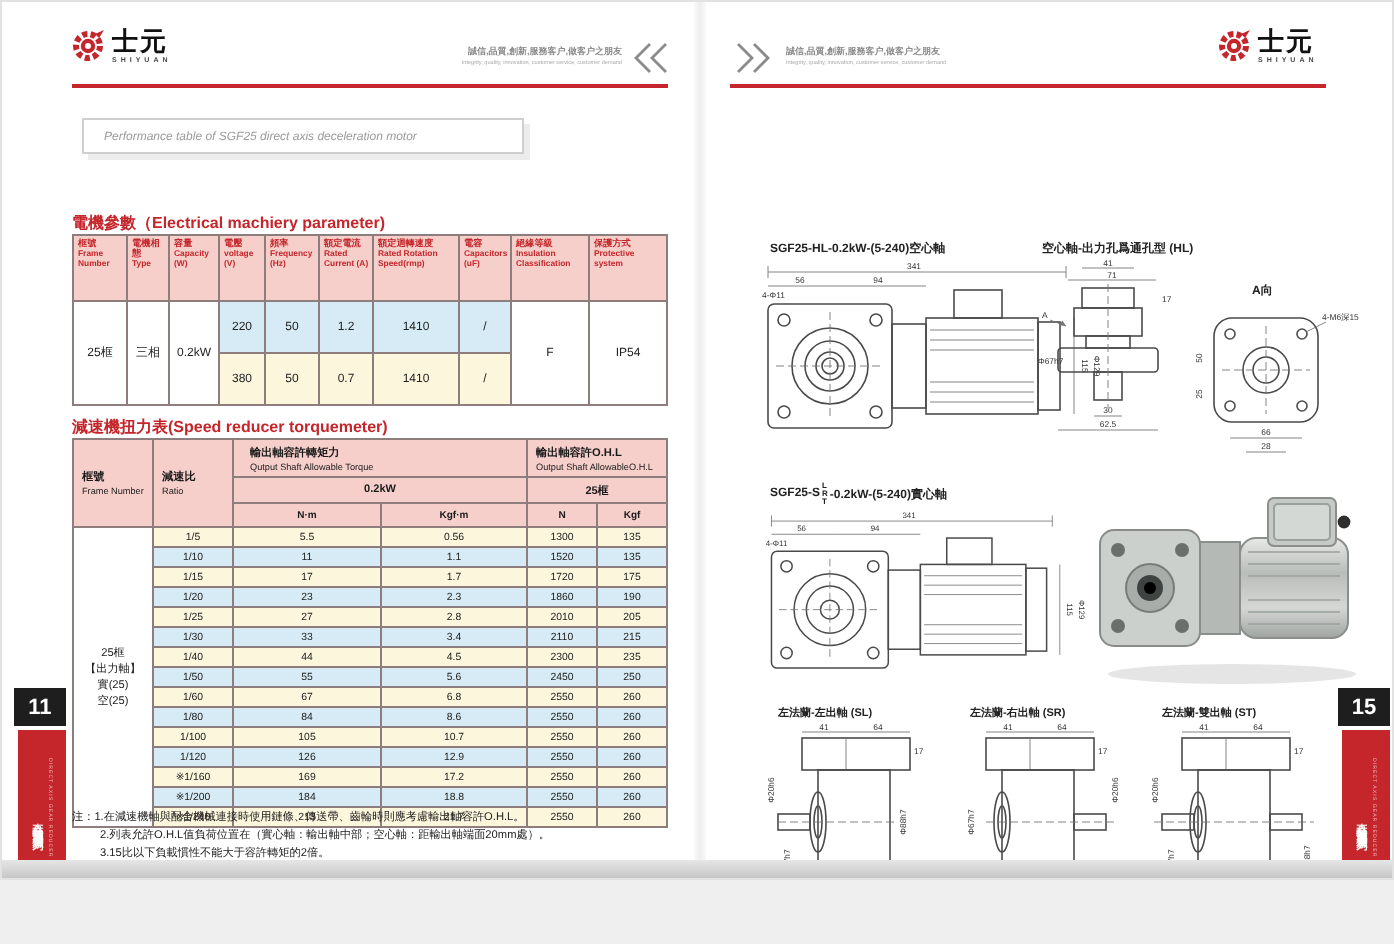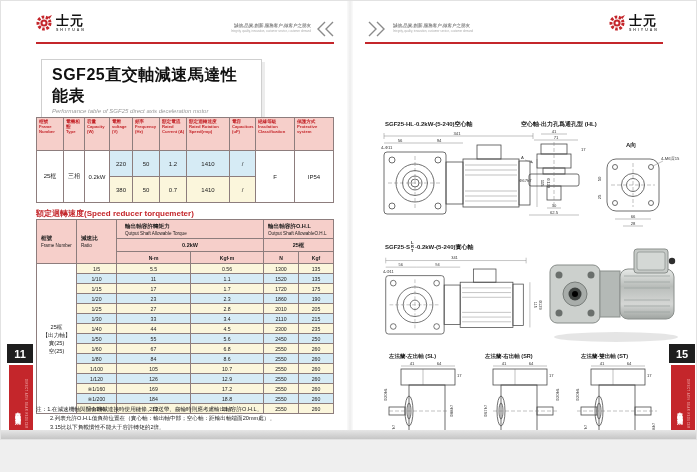--- a/index.html
+++ b/index.html
@@ -101,24 +101,24 @@
     <div class="cn">誠信,品質,創新,服務客户,做客户之朋友</div>
     <div class="en">Integrity, quality, innovation, customer service, customer demand</div>
   </div>
   <svg class="chev" style="left:316px;top:20px;" width="18" height="16" viewBox="0 0 18 16">
     <polyline points="8,1 1,8 8,15" fill="none" stroke="#8a8a8a" stroke-width="1.4"></polyline>
     <polyline points="16,1 9,8 16,15" fill="none" stroke="#8a8a8a" stroke-width="1.4"></polyline>
   </svg>
   <div class="redrule" style="left:35px;top:41px;width:298px;"></div>
 
   <div class="title-box" style="left:40px;top:58px;width:195px;">
-    <div class="cn">SGF25直交軸減速馬達性能表</div>
     <div class="en">Performance table of SGF25 direct axis deceleration motor</div>
   </div>
 
+  <div class="sec-title" style="left:35px;top:105px;">電機參數（Electrical machiery parameter)</div>
 
   <table class="etable">
     <colgroup>
       <col style="width:27px">
         <col style="width:21px">
         <col style="width:25px">
         <col style="width:23px">
       <col style="width:27px">
         <col style="width:27px">
         <col style="width:43px">
@@ -184,21 +184,21 @@
     <tr>
       <td class="cream">380</td>
       <td class="cream">50</td>
       <td class="cream">0.7</td>
       <td class="cream">1410</td>
       <td class="cream">/</td>
     </tr>
   </tbody>
     </table>
 
-  <div class="sec-title" style="left:35px;top:207px;">額定迴轉速度(Speed reducer torquemeter)</div>
+  <div class="sec-title" style="left:35px;top:207px;">減速機扭力表(Speed reducer torquemeter)</div>
 
   <table class="ttable">
     <colgroup>
       <col style="width:40px">
         <col style="width:40px">
         <col style="width:74px">
       <col style="width:73px">
         <col style="width:35px">
         <col style="width:35px">
     </colgroup>

